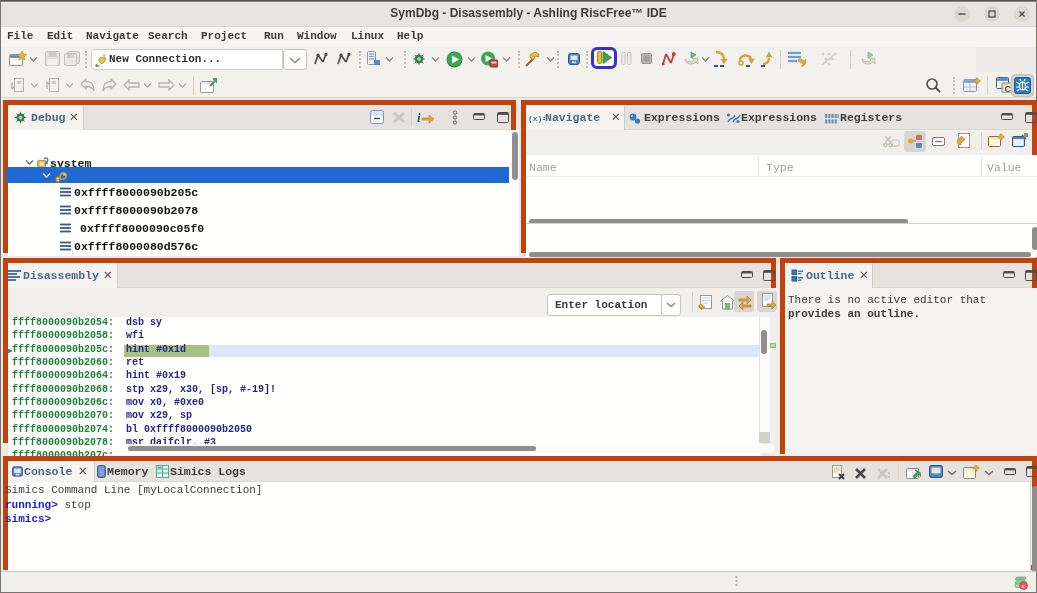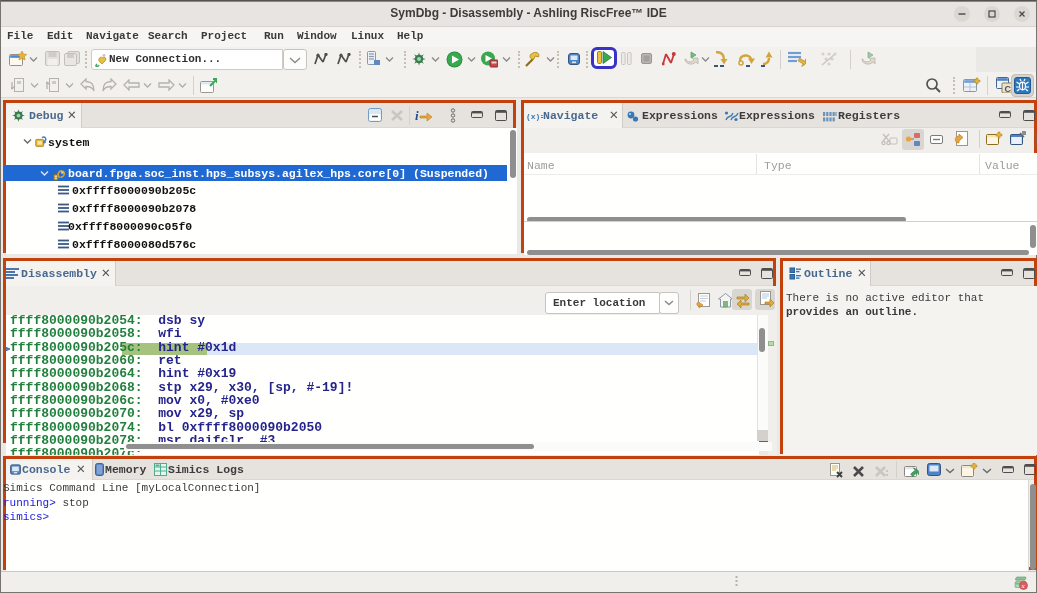--- a/index.html
+++ b/index.html
@@ -12,38 +12,38 @@
 
 #menubar{position:absolute;left:0;top:26px;width:1035px;height:20px;background:#f6f5f3}
 .menuitem{position:absolute;top:0;height:20px;line-height:19px;font-weight:bold;color:#3a3a3a;font-size:11px}
 
 #toolbar1{position:absolute;left:0;top:46px;width:975px;height:25px;background:#f3f1ee}
 #toolbar2{position:absolute;left:0;top:71px;width:1035px;height:26px;background:#f3f1ee;border-bottom:1px solid #dcd9d4}
 .dotsep{position:absolute;top:4px;height:17px;width:0;border-left:2px dotted #c6bfb2}
 .solsep{position:absolute;top:3px;height:19px;width:0;border-left:1px solid #d4d1cc}
 .chev{position:absolute;width:9px;height:5px}
 
-.panel{position:absolute;background:#f1efec;border:3px solid #c2410c}
+.panel{position:absolute;background:#f1efec;border:5px solid #c2410c}
 .tabrow{position:absolute;left:0;top:0;right:0;height:25px;background:#e6e3df;border-bottom:1px solid #dbd8d4}
 .tab{position:absolute;top:0;height:25px;background:#e6e3df;color:#3c3c3c;font-weight:bold}
 .tab.active{background:#f4f3f0;color:#49688e;border-right:1px solid #d0cdc8}
 .tablabel{position:absolute;top:0;height:25px;line-height:25px;font-size:11.5px;font-weight:bold}
 .content{position:absolute;background:#fffffe}
 .sbthumbv{position:absolute;background:#8f8f8f;border-radius:3px;width:6px}
 .sbthumbh{position:absolute;background:#8f8f8f;border-radius:3px;height:5px}
 
 .trow{position:absolute;left:0;height:18px;line-height:18px;font-weight:bold;color:#111;font-size:11.5px}
 .trow span{top:1px;white-space:pre}
 
-.dline{position:absolute;left:4px;height:13px;line-height:13px;white-space:pre;font-size:13px;font-weight:bold}
+.dline{position:absolute;left:4px;height:13px;line-height:13px;white-space:pre;font-size:10px;font-weight:bold}
 .da{color:#22803e}
 .di{color:#24248c}
 
 .cline{position:absolute;white-space:pre;font-size:11px;color:#3c3c3c}
-.prompt{color:#1a1ae0;font-weight:normal}
+.prompt{color:#1a1ae0;font-weight:bold}
 
 #statusbar{position:absolute;left:0;top:570px;width:1035px;height:21px;background:#f1efec;border-top:1px solid #cbc8c3}
 .hdr{color:#9d9d9d;font-size:11.5px;font-weight:normal}
 </style></head>
 <body>
 <div id="win">
  <div id="menubar">
   <div class="menuitem" style="left:6px">File</div>
   <div class="menuitem" style="left:46px">Edit</div>
   <div class="menuitem" style="left:85px">Navigate</div>
@@ -345,21 +345,21 @@
    <svg class="abs" style="left:465px;top:8px" width="12" height="8" viewBox="0 0 12 8">
         <rect x="0.5" y="0.5" width="11" height="6" rx="1" fill="none" stroke="#4d4d4d" stroke-width="1"></rect>
         <line x1="1" y1="1.6" x2="11" y2="1.6" stroke="#4d4d4d" stroke-width="1.6"></line>
       </svg>
    <svg class="abs" style="left:489px;top:7px" width="12" height="11" viewBox="0 0 12 11">
         <rect x="0.5" y="0.5" width="11" height="10" rx="1" fill="none" stroke="#4d4d4d" stroke-width="1"></rect>
         <line x1="1" y1="1.8" x2="11" y2="1.8" stroke="#4d4d4d" stroke-width="2"></line>
       </svg>
    <div class="content" style="left:0;top:25px;width:503px;height:126px"></div>
 
-   <div class="trow" style="left:-4px;top:30px;width:507px">
+   <div class="trow" style="left:-4px;top:49px;width:507px">
      <svg class="abs" style="left:21px;top:5px" width="9" height="7" viewBox="0 0 9 7">
           <path d="M1 1.5 L4.5 5 L8 1.5" fill="none" stroke="#6a6a6a" stroke-width="1.4"></path>
         </svg>
      <svg class="abs" style="left:32px;top:2px" width="14" height="14" viewBox="0 0 16 16">
           <rect x="2" y="5" width="9" height="8" rx="1" fill="#e8b93c" stroke="#a8811c"></rect>
           <rect x="4" y="7" width="5" height="4" fill="#f7e6b0"></rect>
           <path d="M9 3 C13 1 15 5 12 7" fill="none" stroke="#4d7dbd" stroke-width="1.6"></path>
           <circle cx="12" cy="8" r="1.6" fill="#4d7dbd"></circle>
         </svg>
      <span class="abs" style="left:46px">system</span>
@@ -368,21 +368,20 @@
      <svg class="abs" style="left:36px;top:5px" width="9" height="7" viewBox="0 0 9 7">
           <path d="M1 1.5 L4.5 5 L8 1.5" fill="none" stroke="#dce6f5" stroke-width="1.4"></path>
         </svg>
      <svg class="abs" style="left:49px;top:3px" width="13" height="13" viewBox="0 0 16 16">
           <rect x="1" y="8" width="5" height="7" rx="1" fill="#c89632" stroke="#8d6a1a"></rect>
           <rect x="2.2" y="9.5" width="2.6" height="1.6" fill="#f3e1ad"></rect>
           <rect x="2.2" y="12" width="2.6" height="1.6" fill="#f3e1ad"></rect>
           <path d="M8 12 C4 8 8 2 12 4 C16 6 13 12 9 11" fill="none" stroke="#caa43c" stroke-width="2"></path>
           <circle cx="11.5" cy="5.5" r="1.8" fill="#e9c363"></circle>
         </svg>
-     <span class="abs" style="left:64px">board.fpga.soc_inst.hps_subsys.agilex_hps.core[0] (Suspended)</span>
    </div>
    <div class="trow" style="left:-4px;top:78px;width:507px">
      <svg class="abs" style="left:56px;top:4px" width="12" height="10" viewBox="0 0 12 10">
           <g stroke="#3a5a86" stroke-width="1.8">
             <line x1="0" y1="1.5" x2="11" y2="1.5"></line>
             <line x1="0" y1="5" x2="11" y2="5"></line>
             <line x1="0" y1="8.5" x2="11" y2="8.5"></line>
           </g>
         </svg>
      <span class="abs" style="left:70px">0xffff8000090b205c</span>
@@ -398,21 +397,21 @@
      <span class="abs" style="left:70px">0xffff8000090b2078</span>
    </div>
    <div class="trow" style="left:-4px;top:114px;width:507px">
      <svg class="abs" style="left:56px;top:4px" width="12" height="10" viewBox="0 0 12 10">
           <g stroke="#3a5a86" stroke-width="1.8">
             <line x1="0" y1="1.5" x2="11" y2="1.5"></line>
             <line x1="0" y1="5" x2="11" y2="5"></line>
             <line x1="0" y1="8.5" x2="11" y2="8.5"></line>
           </g>
         </svg>
-     <span class="abs" style="left:66px">0xffff8000090c05f0</span>
+     <span class="abs" style="left:76px">0xffff8000090c05f0</span>
    </div>
    <div class="trow" style="left:-4px;top:132px;width:507px;height:17px;overflow:hidden">
      <svg class="abs" style="left:56px;top:4px" width="12" height="10" viewBox="0 0 12 10">
           <g stroke="#3a5a86" stroke-width="1.8">
             <line x1="0" y1="1.5" x2="11" y2="1.5"></line>
             <line x1="0" y1="5" x2="11" y2="5"></line>
             <line x1="0" y1="8.5" x2="11" y2="8.5"></line>
           </g>
         </svg>
      <span class="abs" style="left:70px">0xffff8000080d576c</span>

